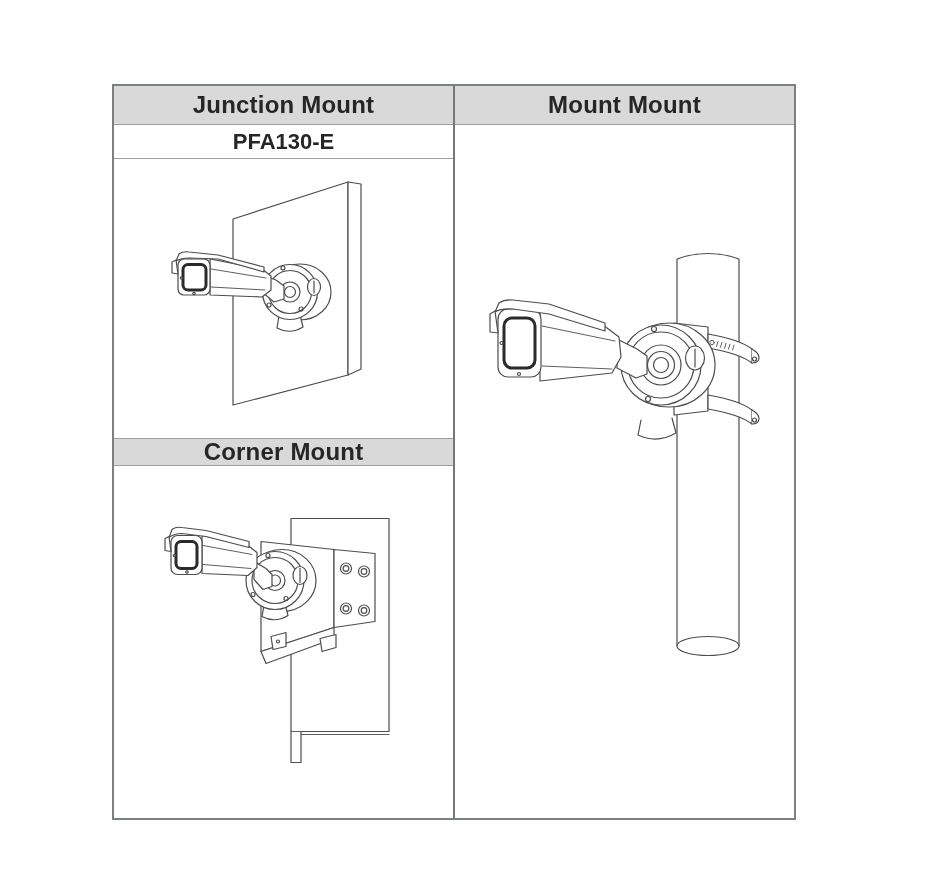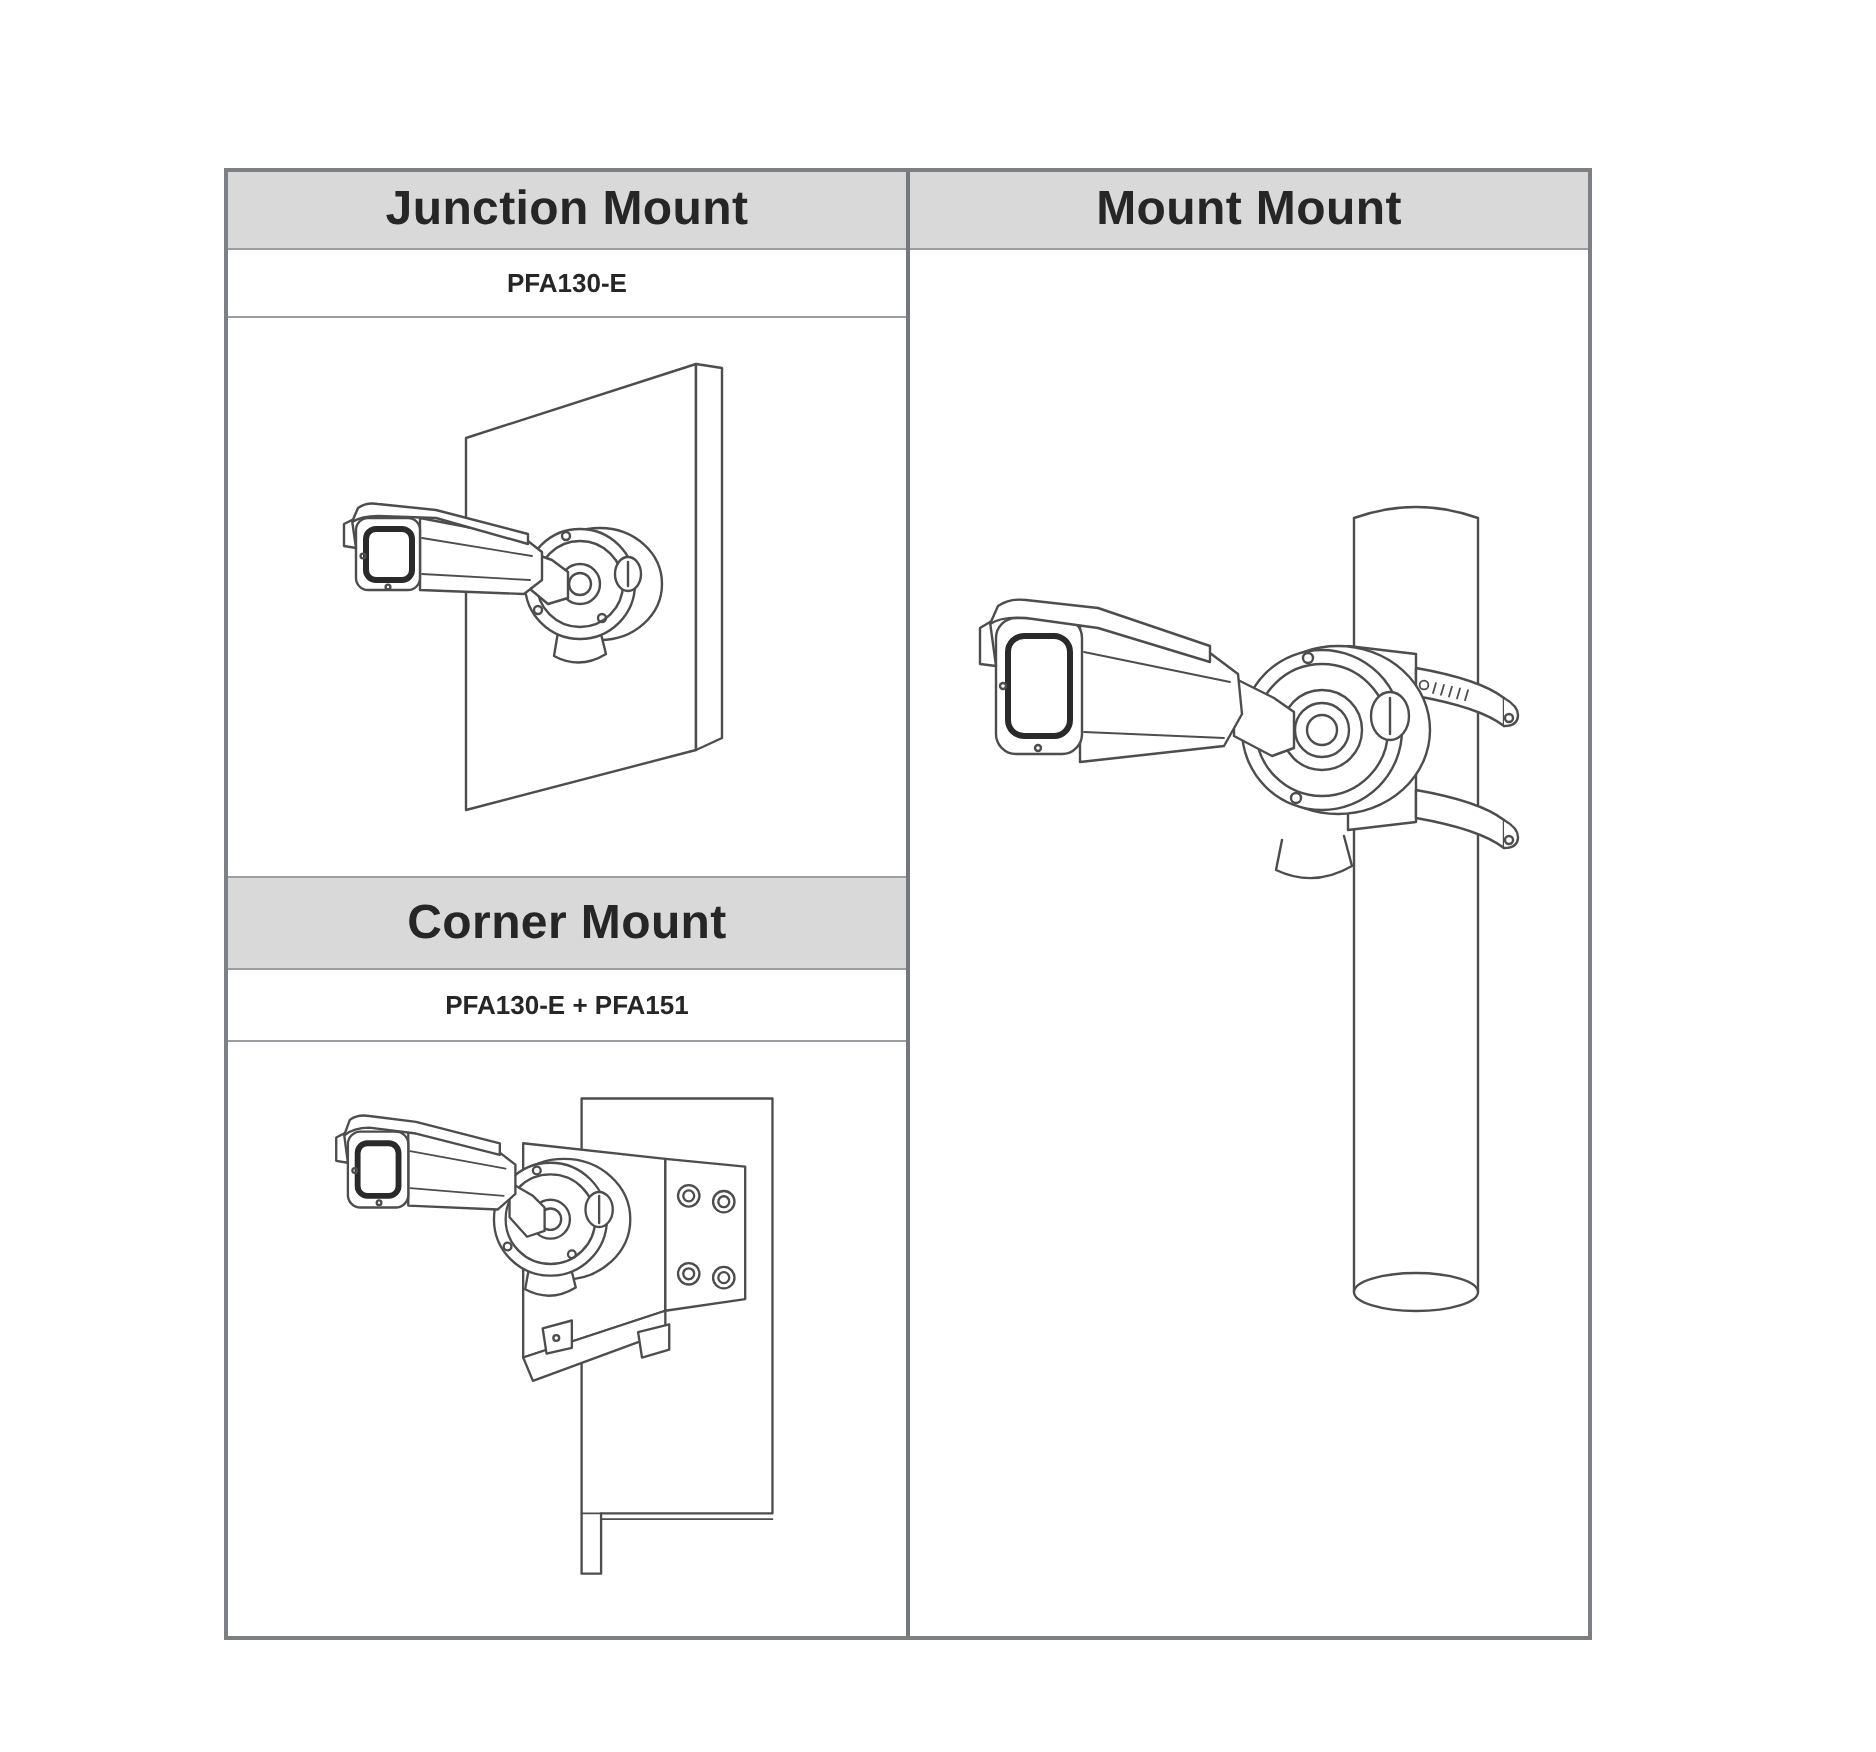--- a/index.html
+++ b/index.html
@@ -12,25 +12,25 @@
     box-sizing:border-box;border:2px solid #7c8085;display:flex;background:#fff;
   }
   .col{display:flex;flex-direction:column;box-sizing:border-box;}
   .col-left{width:341px;border-right:2px solid #74777c;}
   .col-right{flex:1;}
   .cell{
     box-sizing:border-box;display:flex;align-items:center;justify-content:center;
     border-bottom:1px solid #9b9ea2;overflow:hidden;background:#fff;
   }
   .cell.header{background:#d9d9d9;font-size:24px;font-weight:700;letter-spacing:.2px;}
-  .cell.model{font-size:13px;font-weight:700;}
+  .cell.model{font-size:22px;font-weight:700;}
   .cell.fig{align-items:stretch;justify-content:stretch;}
   .cell.last{border-bottom:none;}
   .c-h1{height:39px}.c-m1{height:34px}.c-f1{height:280px}
-  .c-h2{height:46px}.c-m2{height:36px}.c-f2{flex:1}
+  .c-h2{height:27px}.c-m2{height:36px}.c-f2{flex:1}
   .c-hr{height:39px}.c-mr{height:34px}.c-fr{flex:1}
   .fig svg{display:block;width:100%;height:100%;}
   .art{stroke:#4d4d4d;stroke-width:1.2;fill:none;stroke-linejoin:round;stroke-linecap:round;}
   .lens{stroke:#2a2a2a;stroke-width:3;}
   .thin{stroke-width:0.9;}
 </style>
 </head>
 <body>
 
 <div class="mount-table">
@@ -78,23 +78,20 @@
             <path d="M62,101 L58,103 L58,114 L64,115 Z" fill="#fff"></path>
             <circle cx="67.5" cy="119" r="1.2"></circle>
             <circle cx="80" cy="134.5" r="1.2"></circle>
           </g>
         </g>
       </svg>
     </div>
 
     <div class="cell header c-h2">
       <span>Corner Mount</span>
-    </div>
-    <div class="cell model c-m2">
-      <span>PFA130-E + PFA151</span>
     </div>
 
     <div class="cell fig c-f2 last">
       <svg viewBox="0 0 339 305" preserveAspectRatio="xMidYMid meet">
         <g class="art">
 
           <g>
             <polygon points="177,29 275,29 275,242 187,242 187,273 177,273 177,29" fill="#fff"></polygon>
             <line class="thin" x1="187" y1="245" x2="275" y2="245"></line>
             <line class="thin" x1="177" y1="242" x2="187" y2="242"></line>

